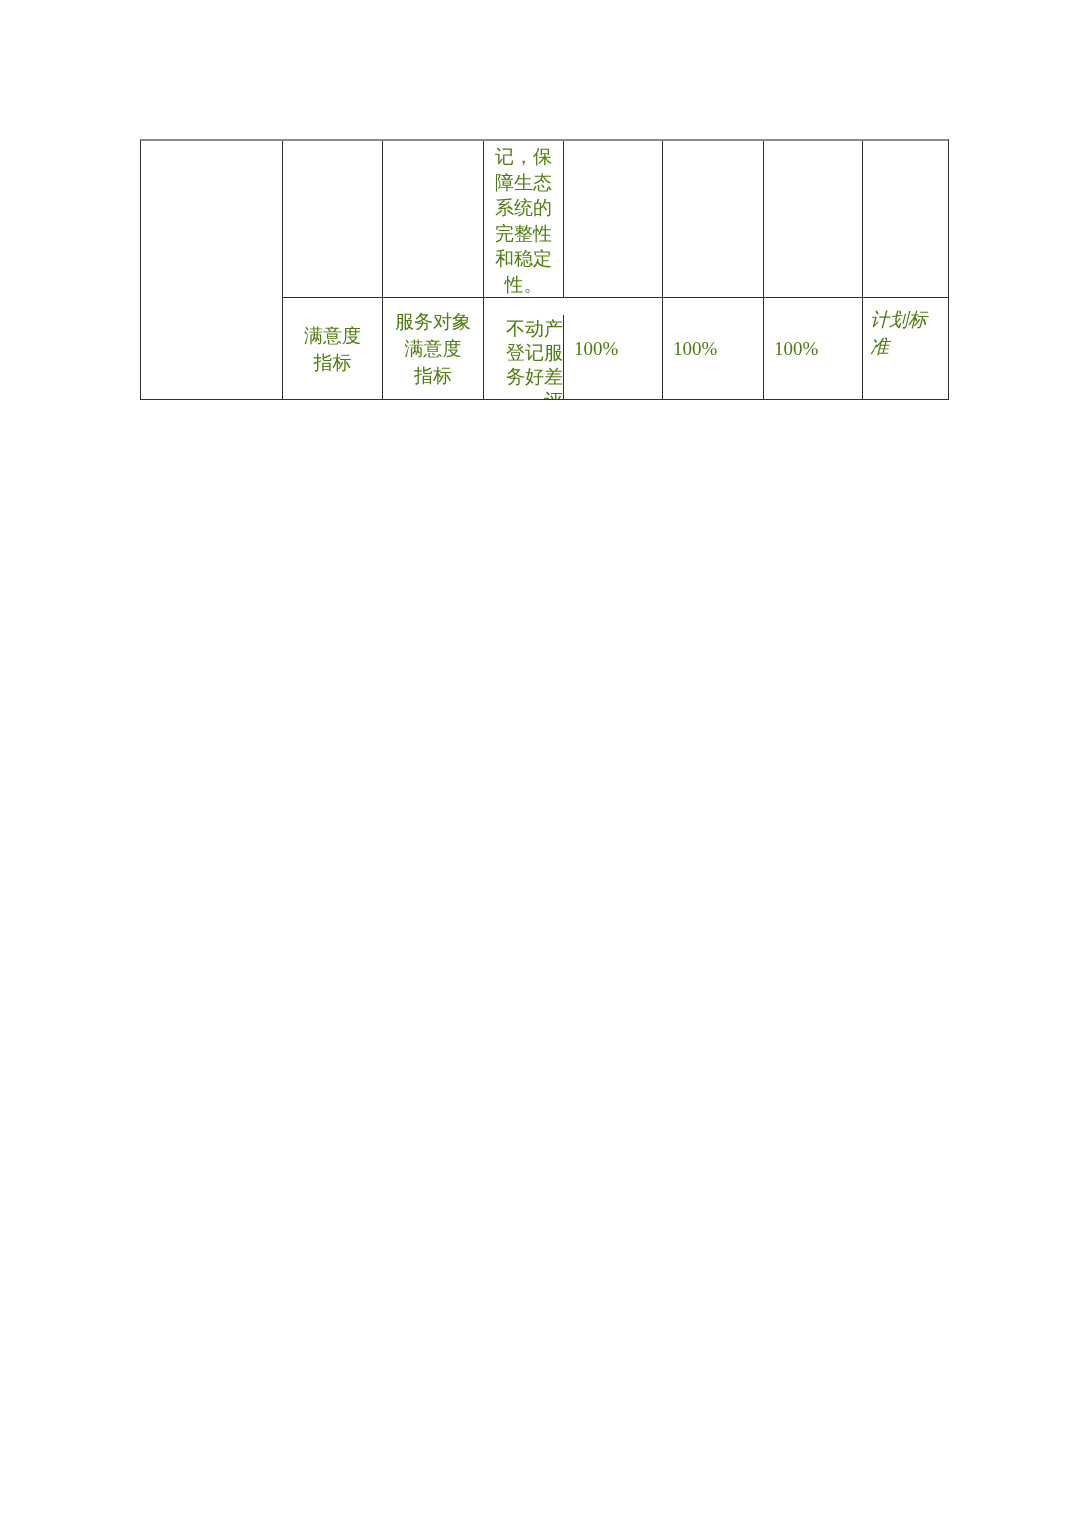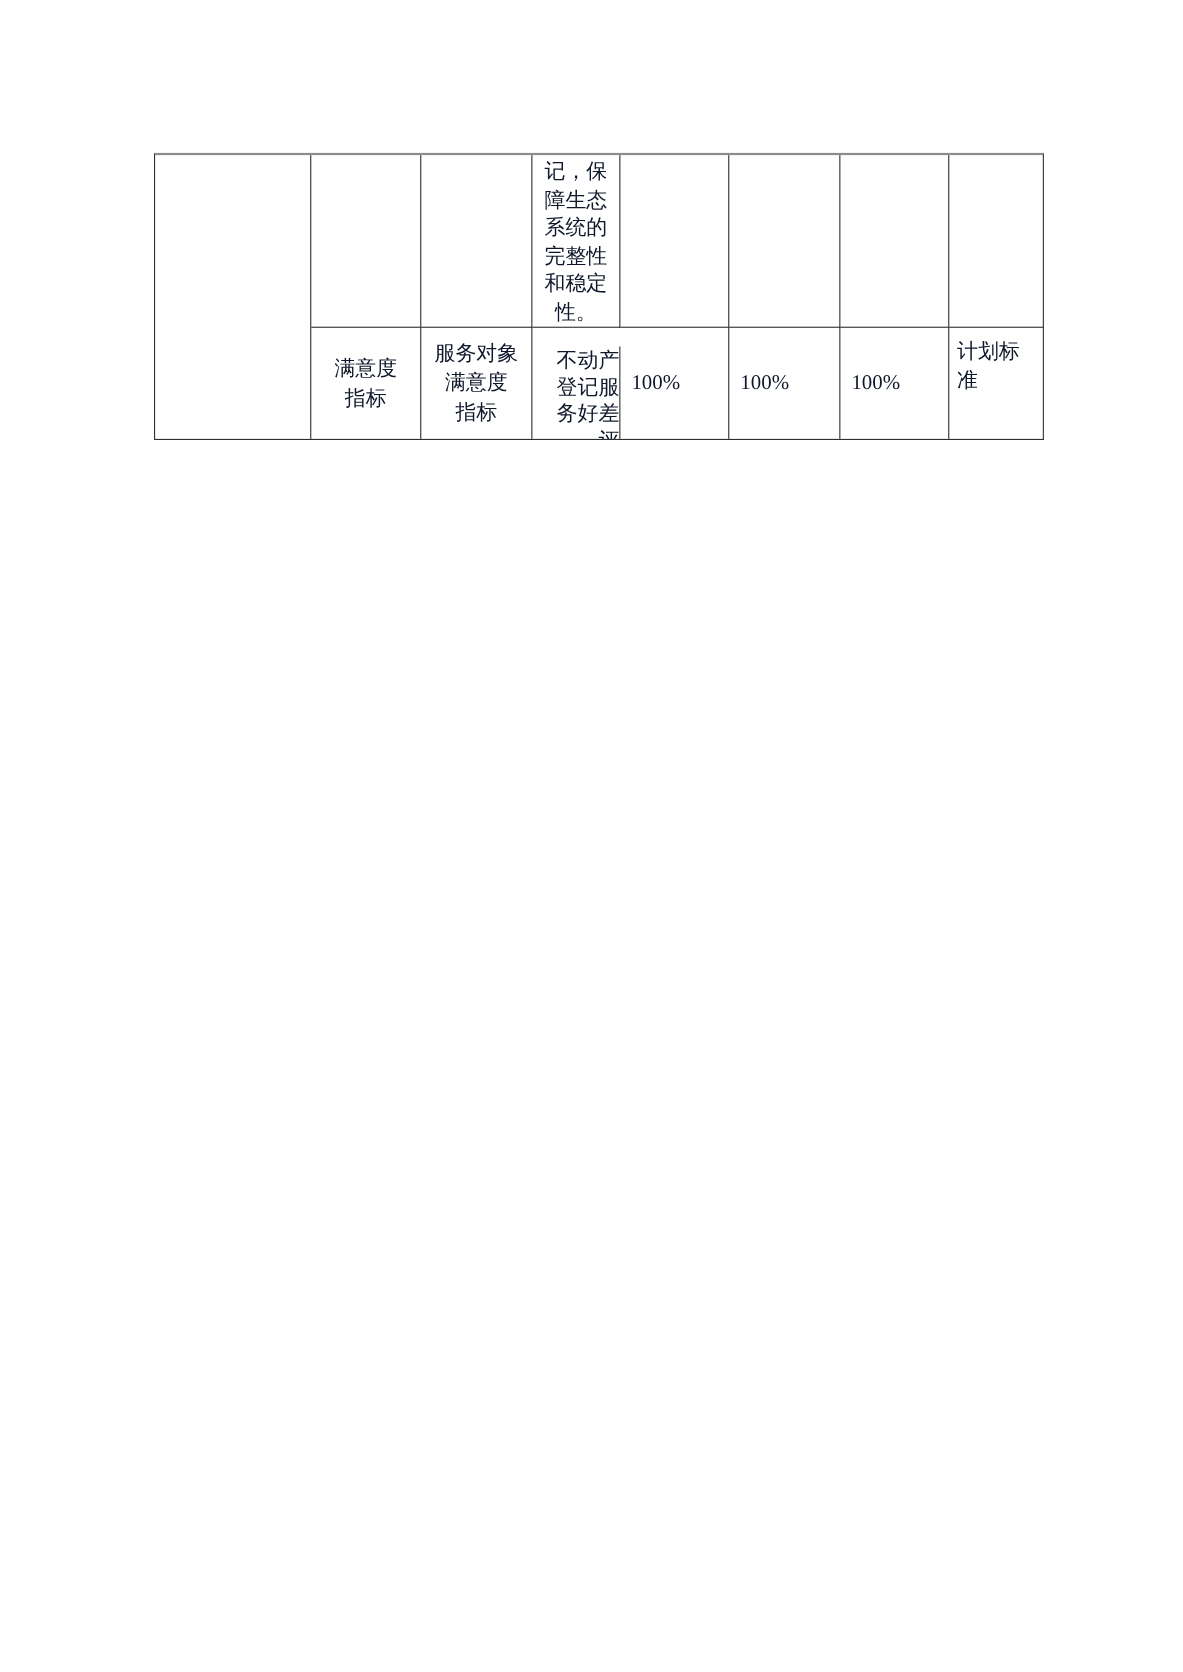--- a/index.html
+++ b/index.html
@@ -4,21 +4,21 @@
 <style>
   * { margin: 0; padding: 0; box-sizing: border-box; }
   html, body { background: #ffffff; }
   .page {
     position: relative;
     width: 1075px;
     height: 1520px;
     background: #ffffff;
     overflow: hidden;
     font-family: "Liberation Serif", "DejaVu Serif", serif;
-    color: #0f172a;
+    color: #4d7c0f;
   }
   .doc-table {
     position: absolute;
     left: 140px;
     top: 139px;
     width: 809px;
     height: 261px;
     border-left: 1px solid #2f2f2f;
     border-right: 1px solid #2f2f2f;
     border-bottom: 1px solid #2f2f2f;
@@ -59,20 +59,21 @@
   .cell.mid-left {
     display: flex;
     align-items: center;
     justify-content: flex-start;
     padding-left: 10px;
     text-align: right;
   }
   .cell.top-left {
     text-align: left;
     padding: 8px 6px 0 7px;
+    font-style: italic;
   }
 </style>
 </head>
 <body>
 
 <div class="page">
   <div class="doc-table">
 
     <div class="cell merged"></div>
 

